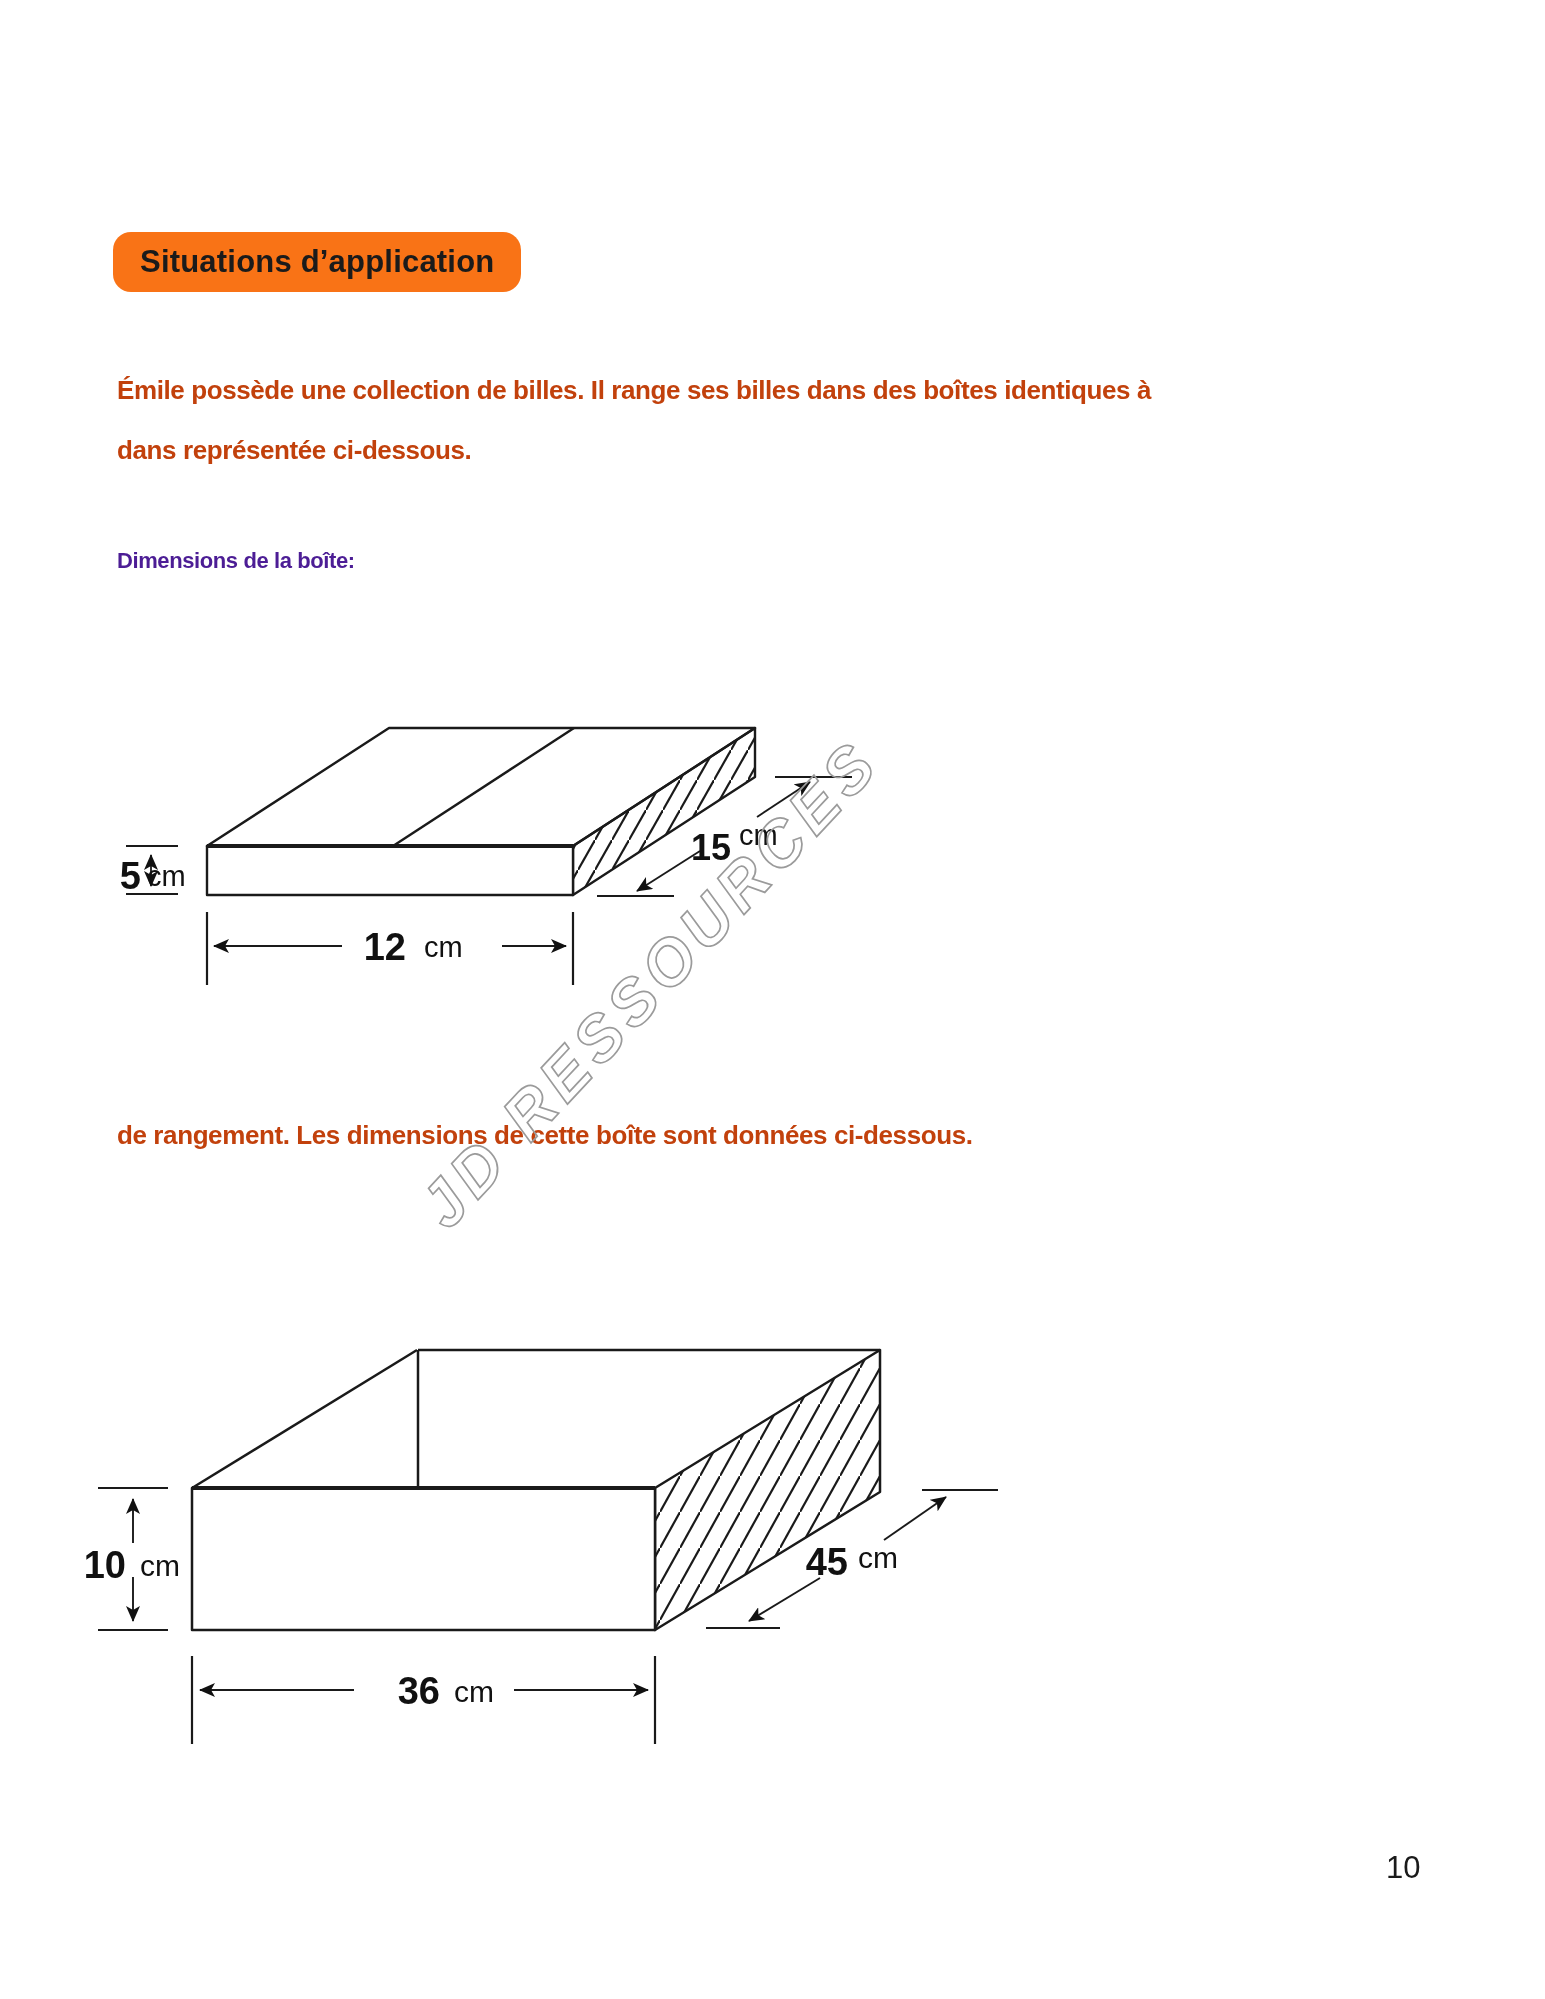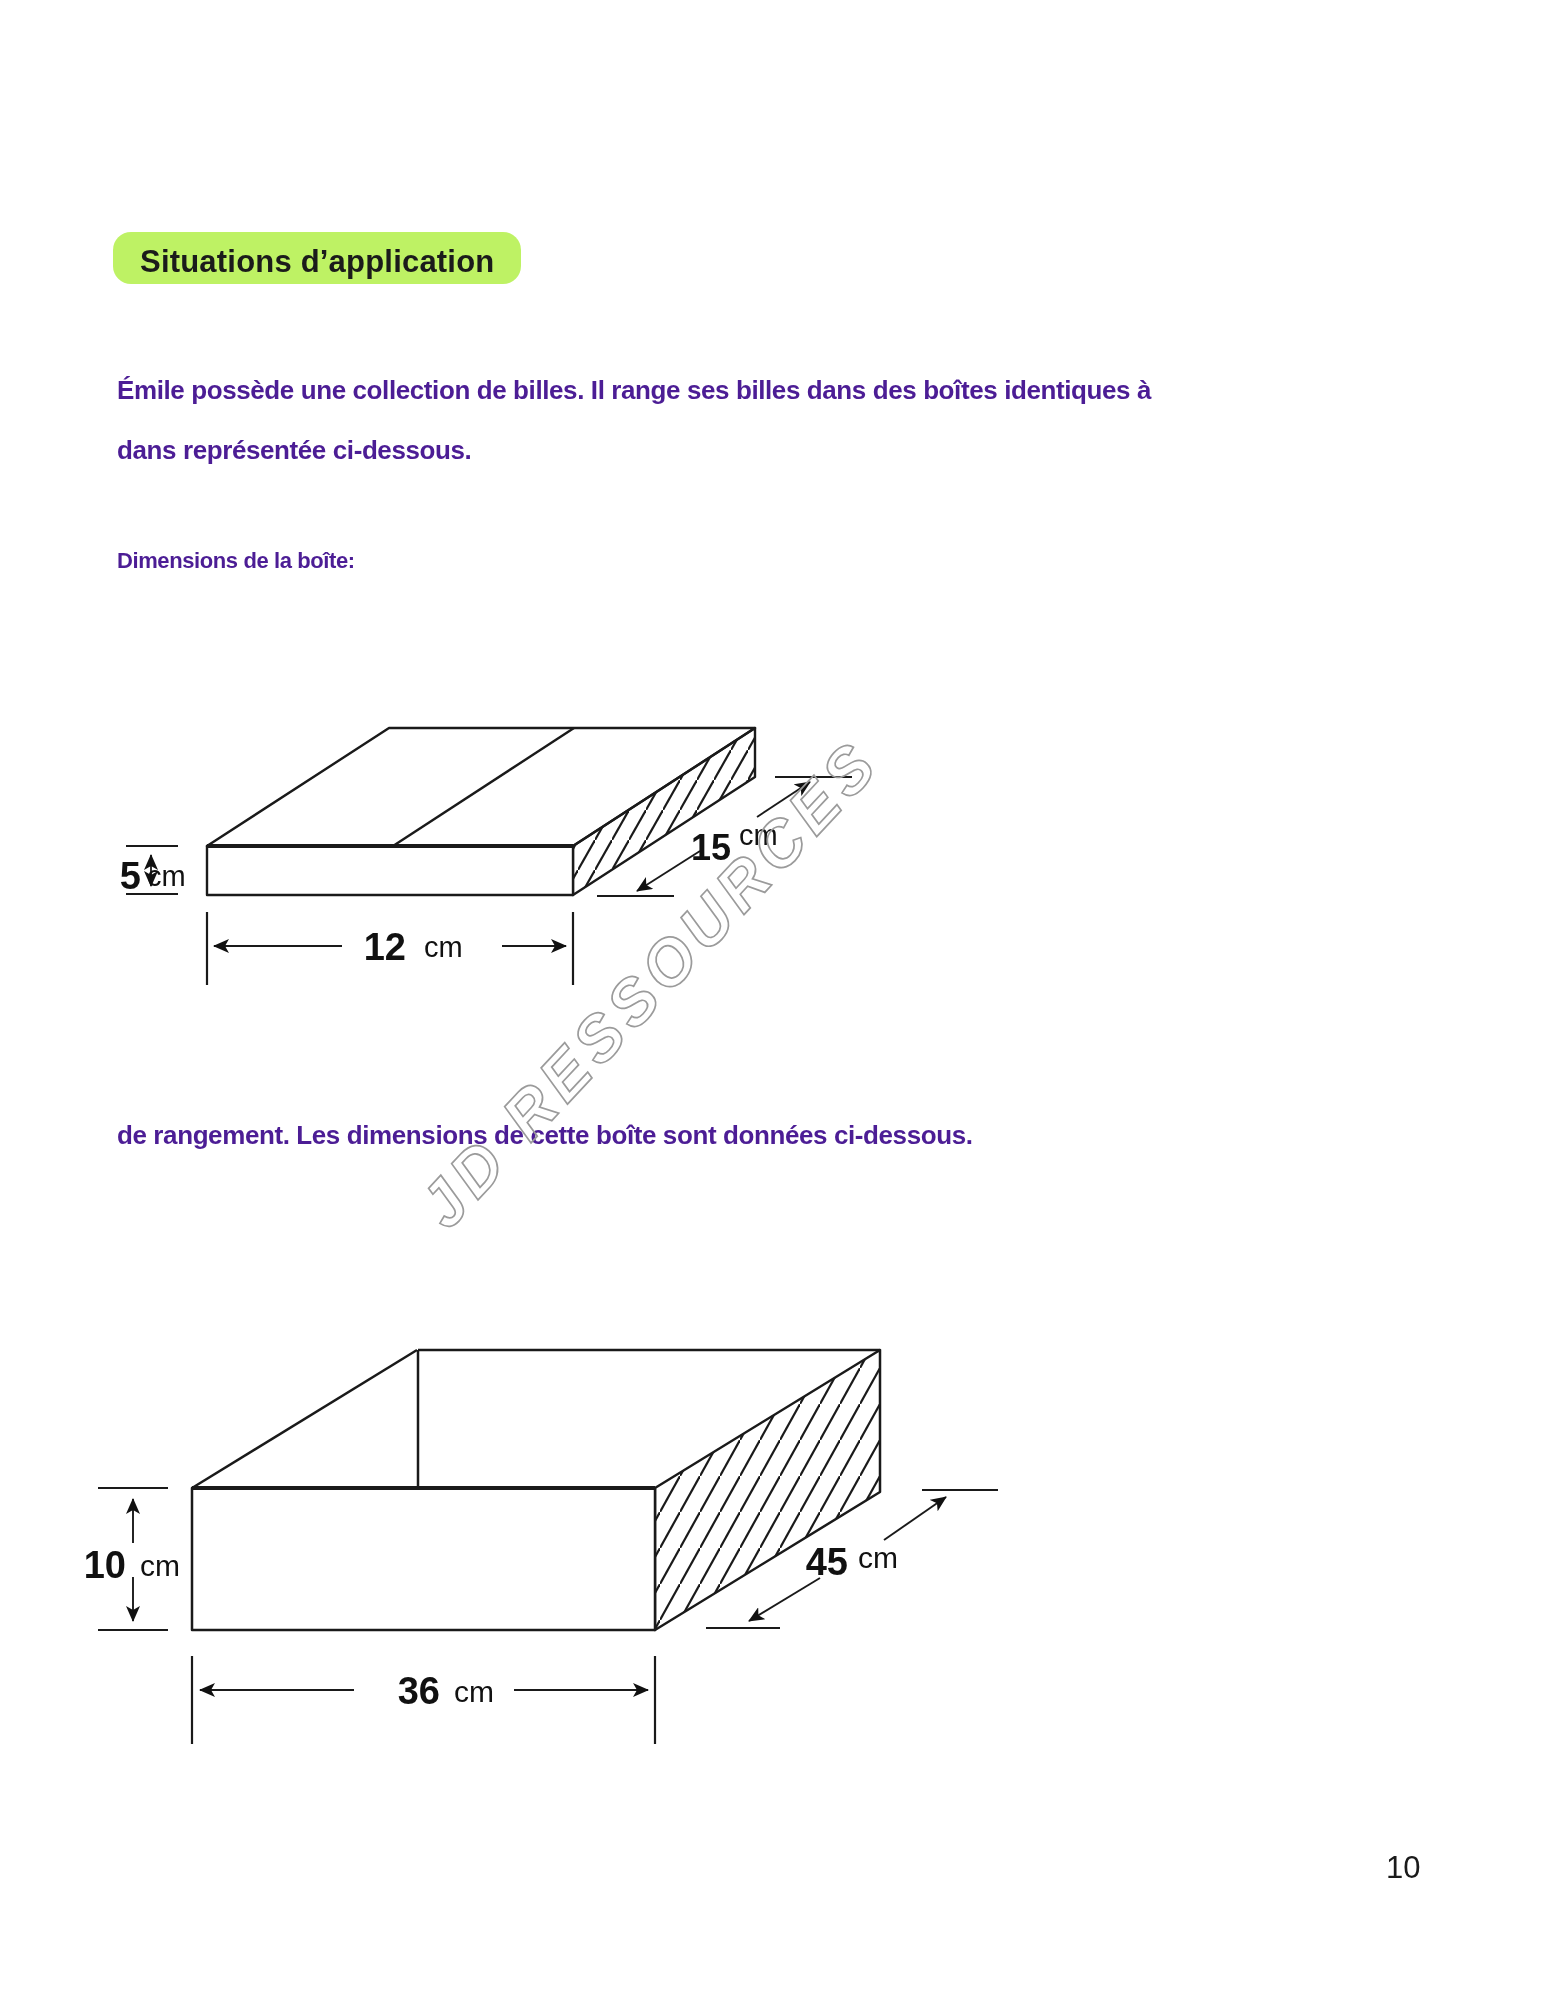--- a/index.html
+++ b/index.html
@@ -7,31 +7,31 @@
   .page{
     position:relative;
     width:1545px;height:1999px;
     margin:0 auto;
     background:#ffffff;
     overflow:hidden;
     font-family:"Liberation Sans",sans-serif;
   }
   .chip{
     position:absolute;left:113px;top:232px;
-    height:52px;line-height:60px;
+    height:60px;line-height:60px;
     padding:0 27px;
-    background:#bef264;
+    background:#f97316;
     border-radius:18px;
     font-size:31px;font-weight:700;color:#1b1b1b;
     letter-spacing:0.2px;
     white-space:nowrap;
   }
   .bluepara{
     position:absolute;
-    color:#4c1d95;
+    color:#c2410c;
     font-size:26px;font-weight:700;
     letter-spacing:-0.4px;
     line-height:60px;
     white-space:nowrap;
   }
   .heading-blue{
     position:absolute;
     color:#4c1d95;
     font-size:22px;font-weight:700;
     letter-spacing:-0.4px;

